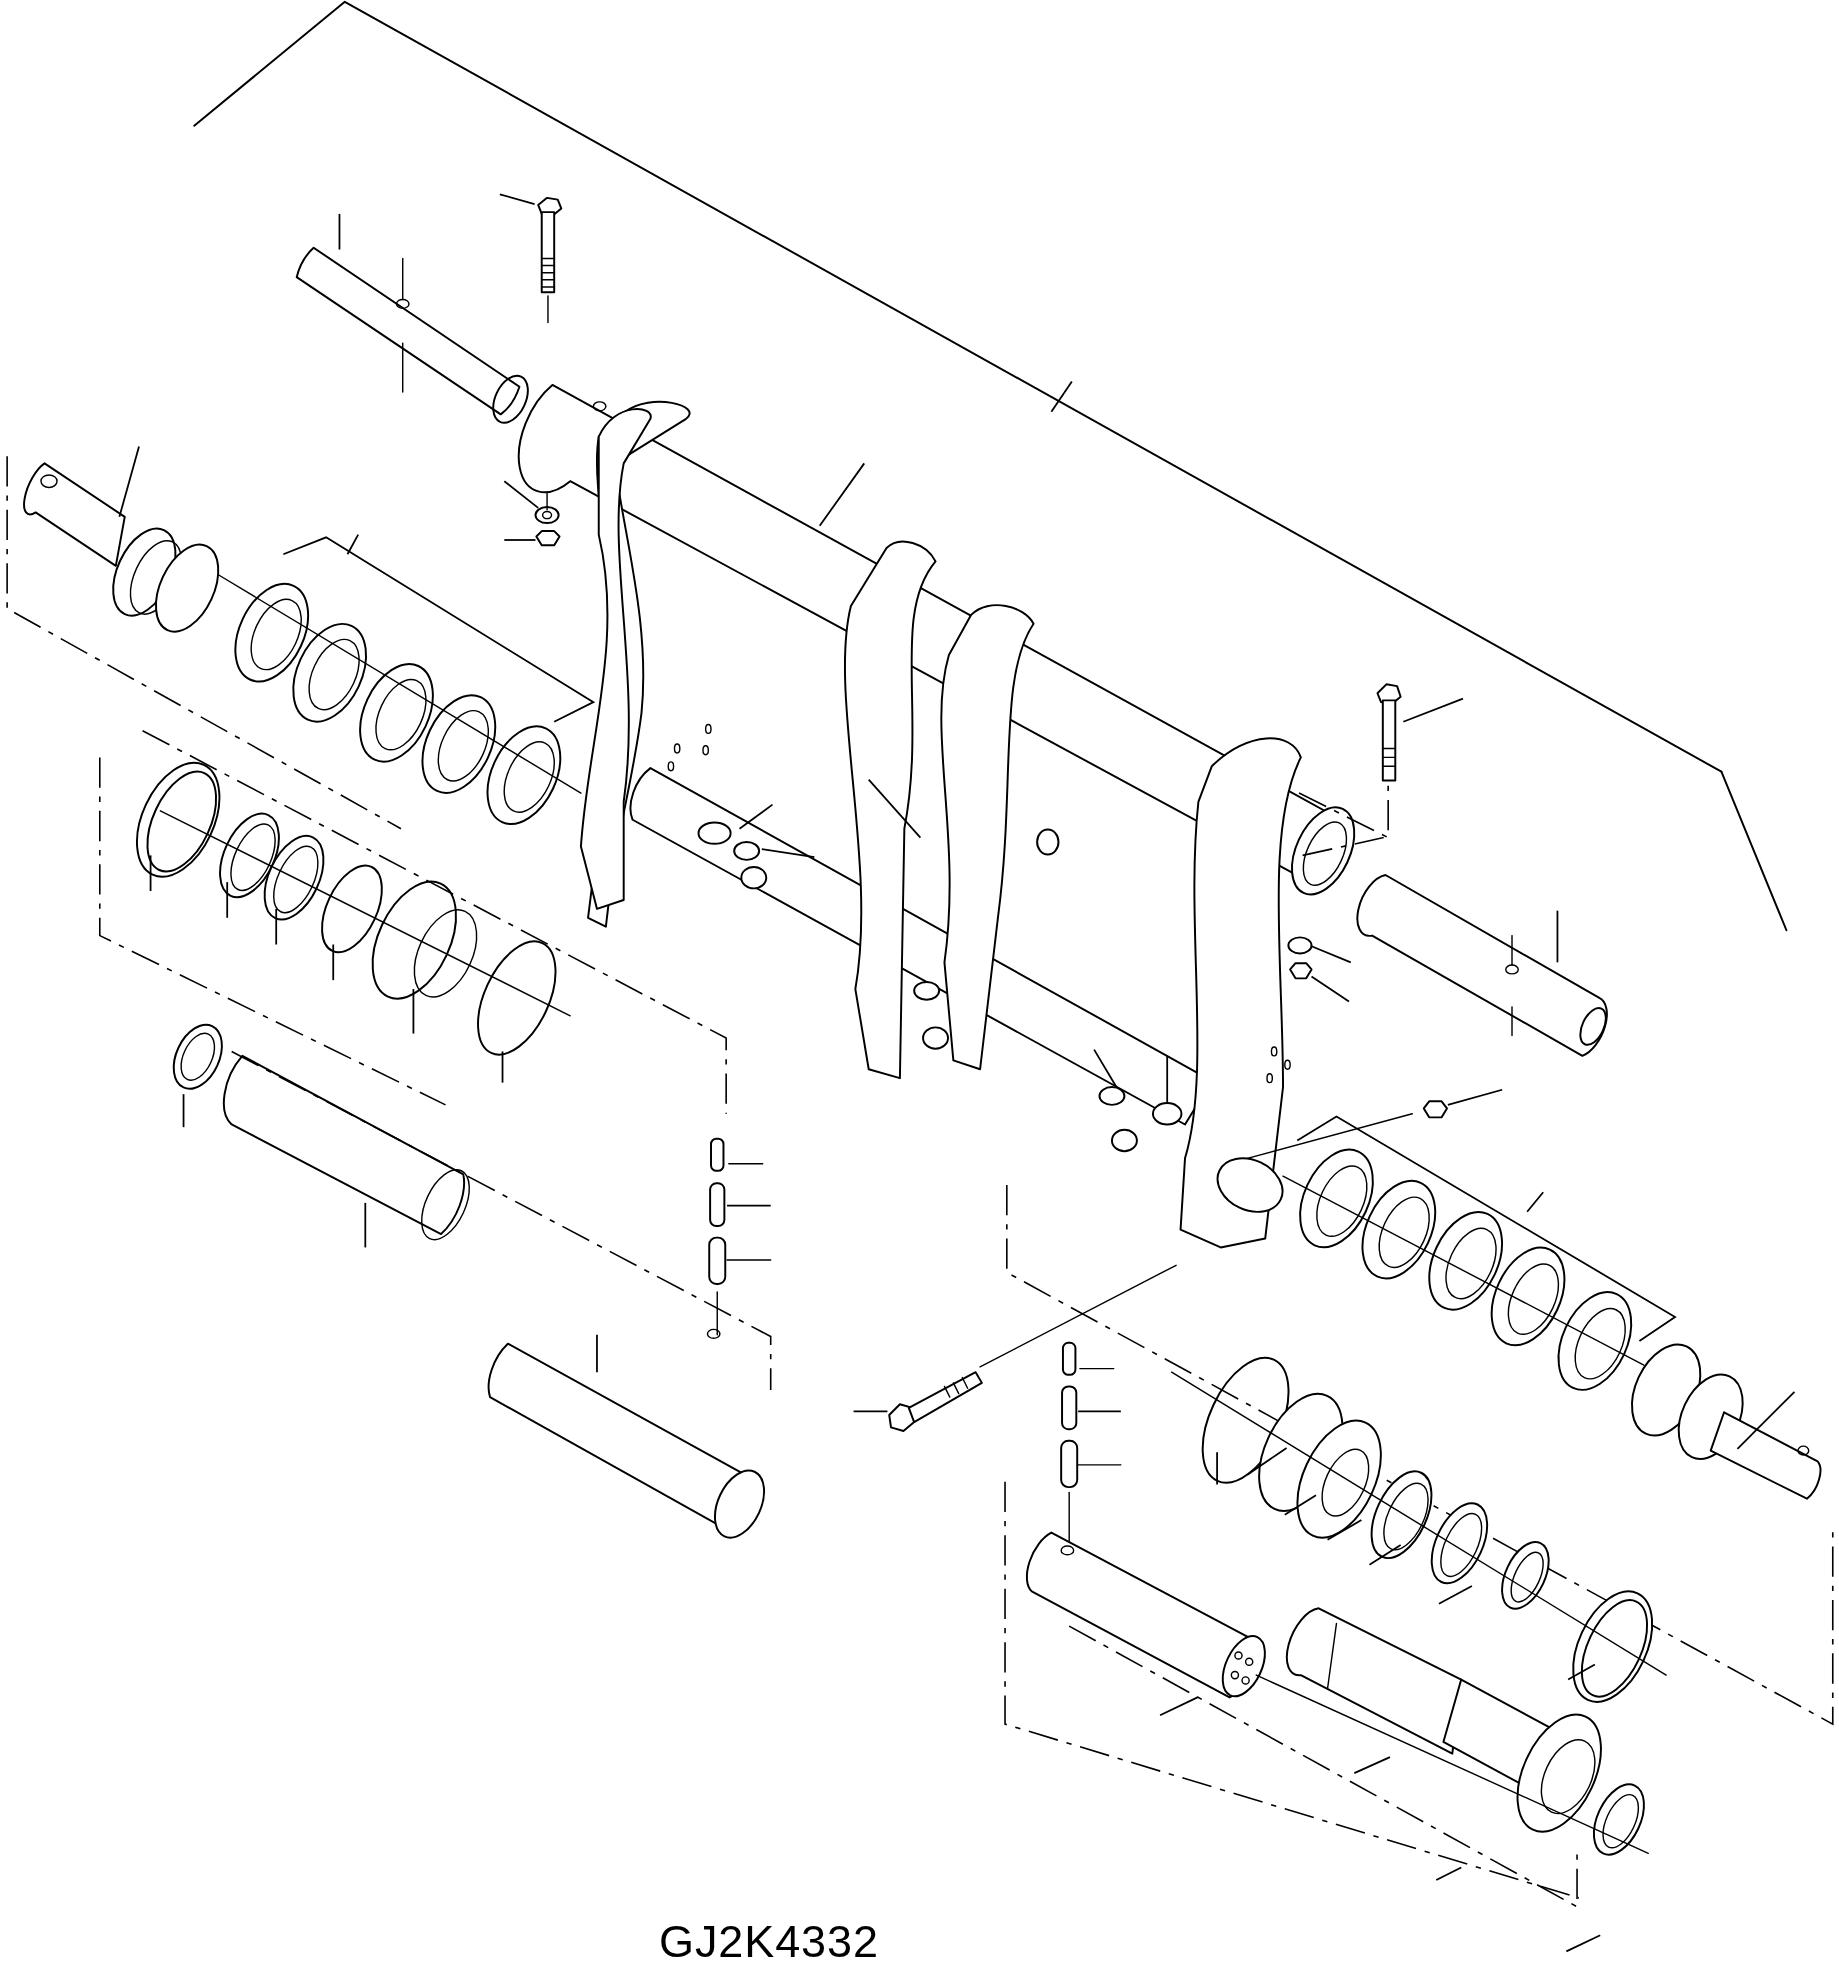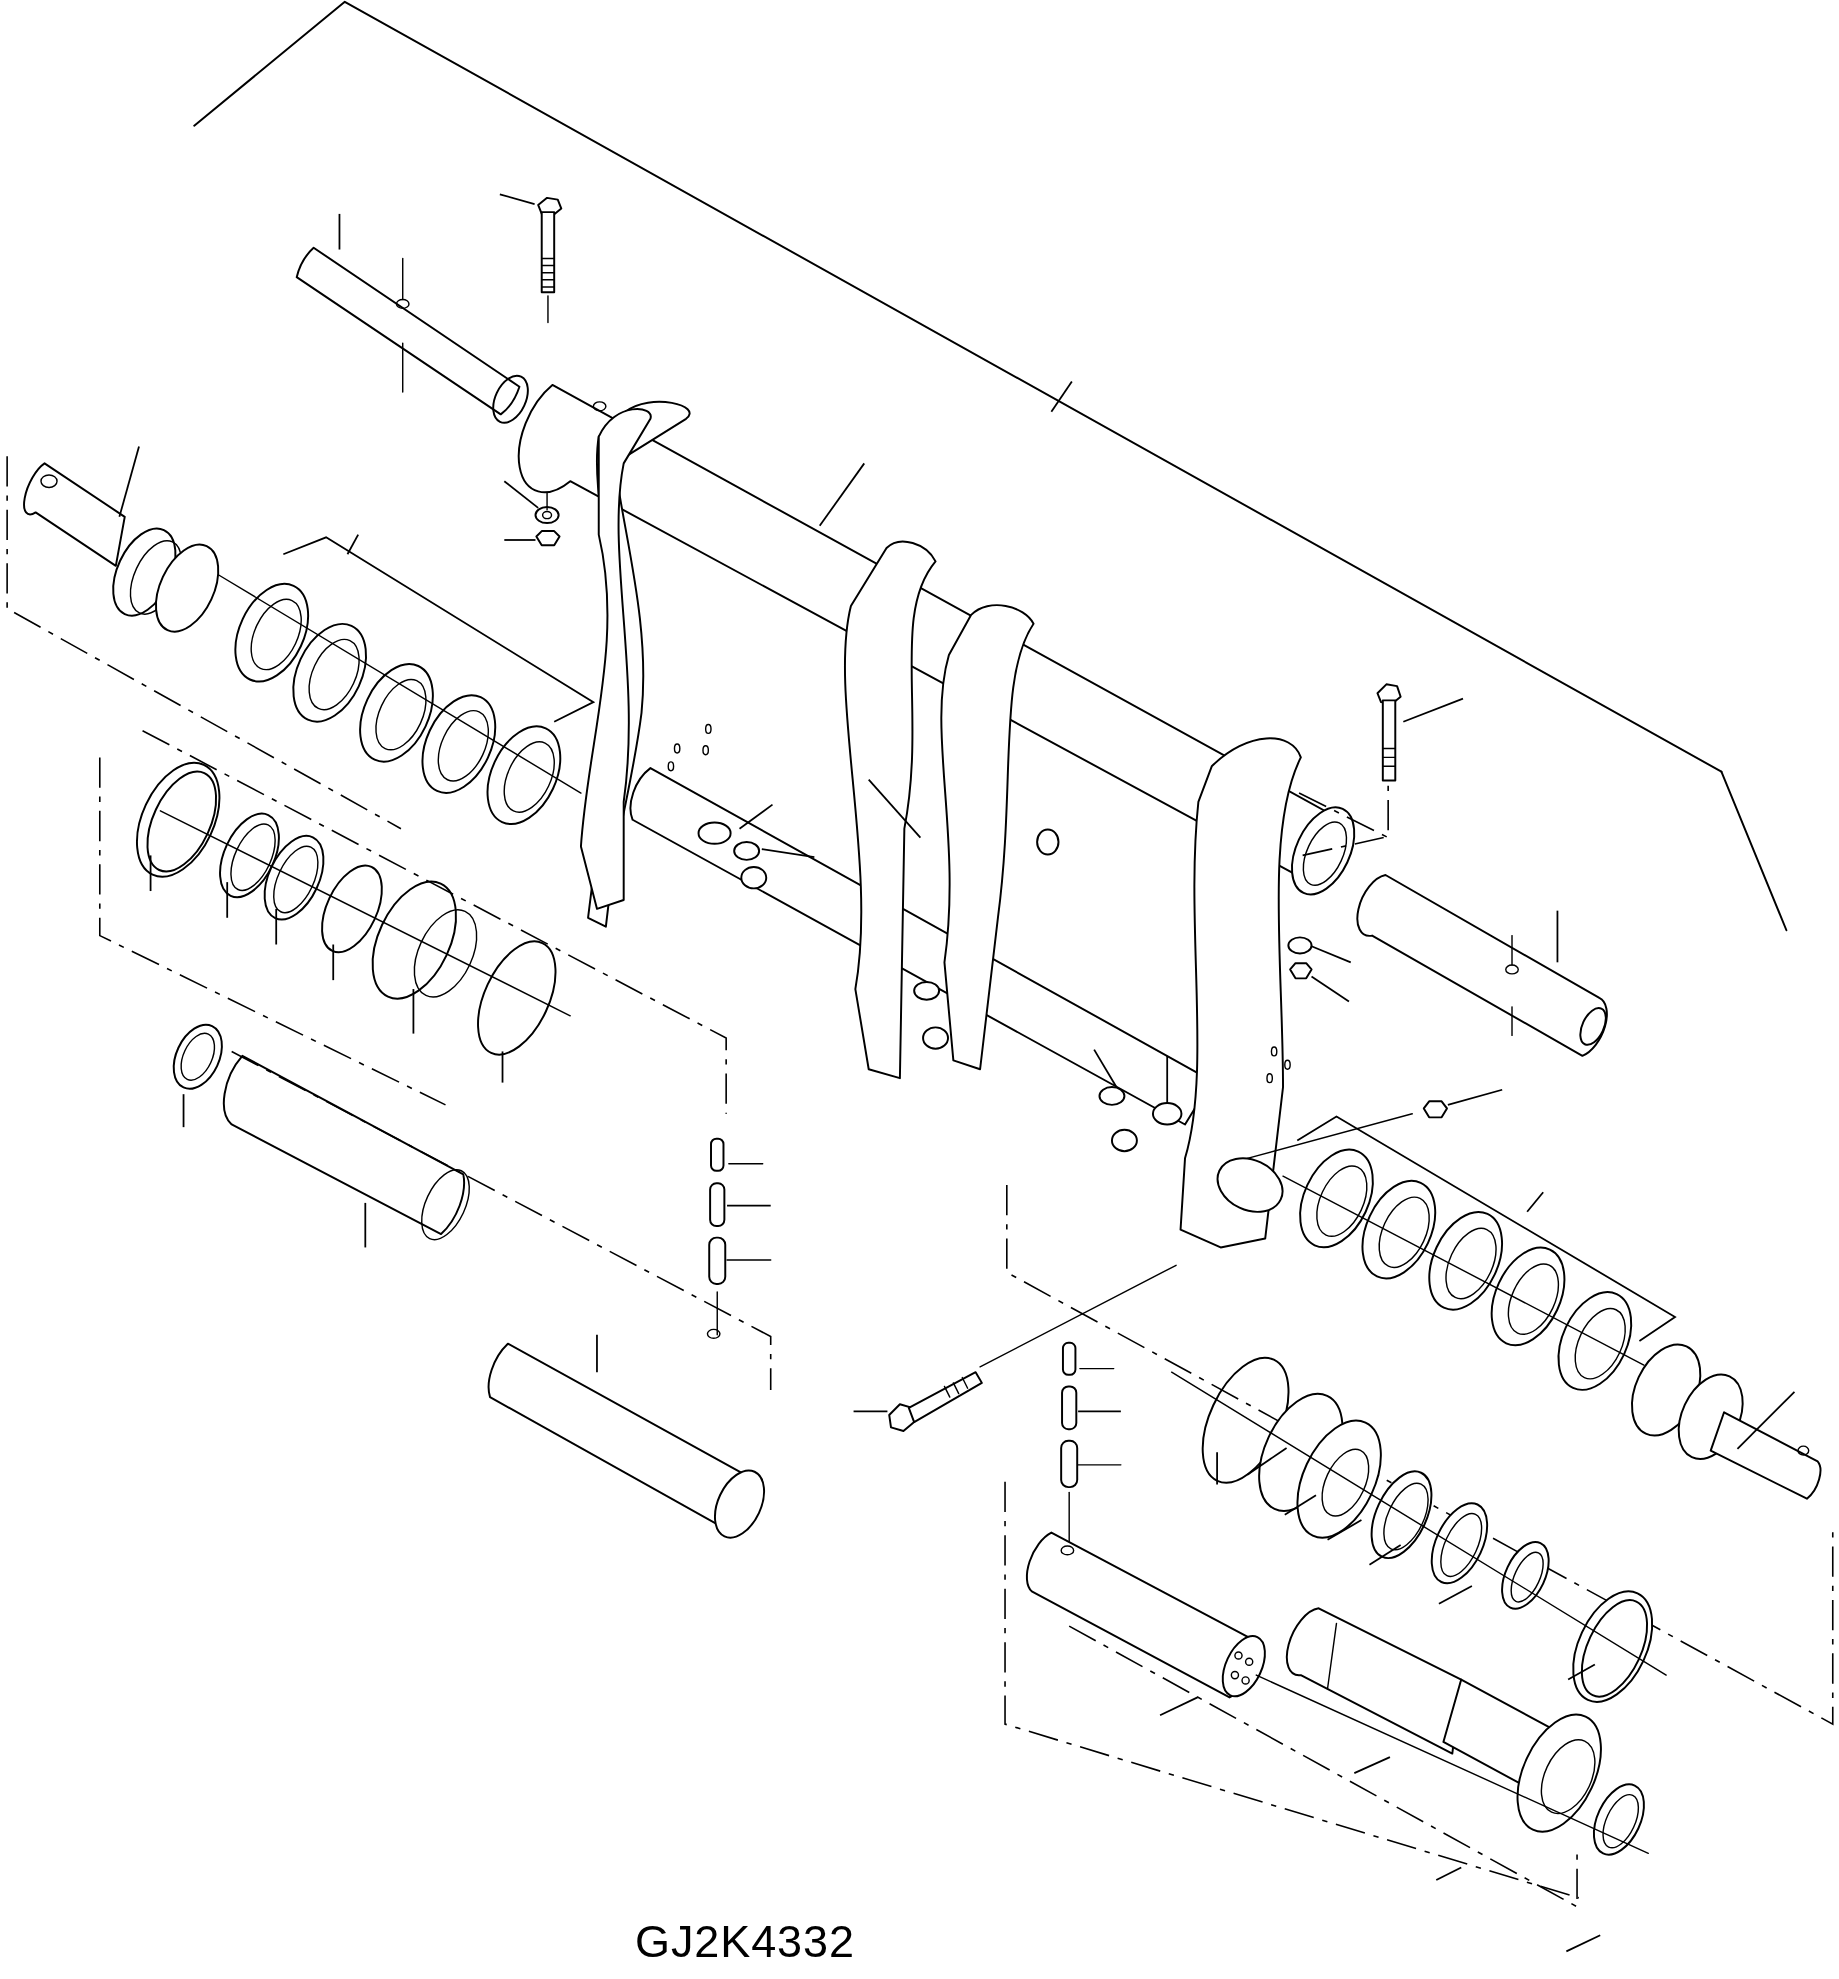--- a/index.html
+++ b/index.html
@@ -3,21 +3,21 @@
 <meta charset="utf-8">
 <style>
   html,body{margin:0;padding:0;background:#ffffff;}
   body{width:1839px;height:1979px;position:relative;overflow:hidden;font-family:"Liberation Sans",sans-serif;}
   #diagram{position:absolute;left:0;top:0;width:1839px;height:1979px;}
   .ln{fill:none;stroke:#000;stroke-width:2.2;stroke-linecap:round;stroke-linejoin:round;}
   .thin{fill:none;stroke:#000;stroke-width:1.6;stroke-linecap:round;}
   .dash{fill:none;stroke:#000;stroke-width:1.8;stroke-dasharray:34 10 6 10;}
   .sh{fill:#fff;stroke:#000;stroke-width:2.2;stroke-linejoin:round;}
   .lead{fill:none;stroke:#000;stroke-width:2;}
-  #fig-id{position:absolute;left:635px;top:1916px;font-size:45px;letter-spacing:0.9px;color:#000;}
+  #fig-id{position:absolute;left:659px;top:1916px;font-size:45px;letter-spacing:0.9px;color:#000;}
 </style>
 </head>
 <body>
 
 <svg id="diagram" viewBox="0 0 2064 2221" xmlns="http://www.w3.org/2000/svg">
 
   <g>
     <polyline class="ln" points="218,141 387,2 1932,866"></polyline>
     <line class="ln" x1="1932" y1="866" x2="2005" y2="1044"></line>
     <line class="lead" x1="1203" y1="428" x2="1180" y2="462"></line>

